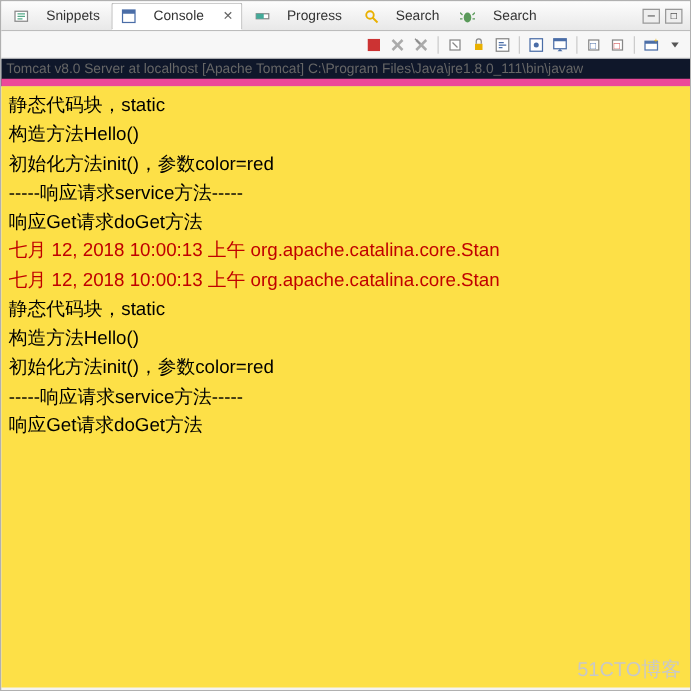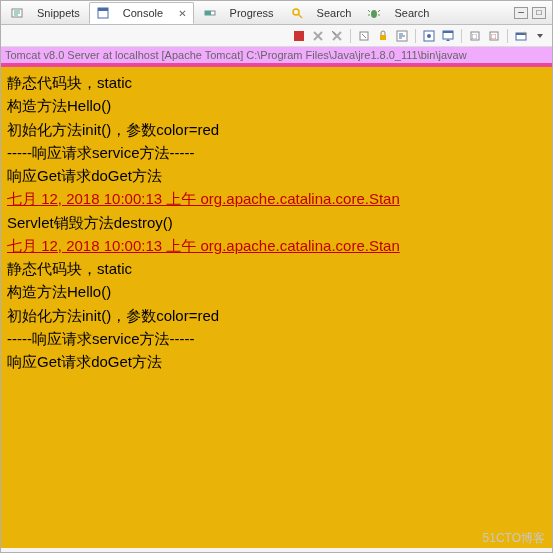--- a/index.html
+++ b/index.html
@@ -58,43 +58,43 @@
     width: 16px; height: 16px;
     display: flex; align-items: center; justify-content: center;
     cursor: pointer;
     border-radius: 2px;
   }
   .tb-sep { width: 1px; height: 14px; background: #ccc; margin: 0 2px; }
   .status-line {
     font-size: 11px;
     color: #666;
     padding: 2px 4px;
-    background: #f0abfc;
-    border-bottom: 4px solid #ec4899;
+    background: #0f172a;
+    border-bottom: 6px solid #ec4899;
     white-space: nowrap;
     overflow: hidden;
     font-family: "Microsoft YaHei", Tahoma, sans-serif;
   }
   .console {
-    background: #eab308;
+    background: #fde047;
     padding: 4px 6px;
     font-family: "Microsoft YaHei", "SimSun", Tahoma, sans-serif;
     font-size: 15px;
     line-height: 1.55;
     height: calc(100% - 70px);
     overflow: hidden;
     color: #000;
   }
   .console .line { white-space: nowrap; }
-  .red { color: #c00000; text-decoration: underline; }
+  .red { color: #c00000; }
   .watermark {
     position: fixed;
     right: 8px;
     bottom: 6px;
-    font-size: 12px;
+    font-size: 16px;
     color: #c8c8c8;
     font-family: Tahoma, sans-serif;
     pointer-events: none;
   }
 </style>
 </head>
 <body>
 
 <div class="tab-bar">
   <div class="tab">
@@ -237,21 +237,20 @@
 
 <div class="status-line">Tomcat v8.0 Server at localhost [Apache Tomcat] C:\Program Files\Java\jre1.8.0_111\bin\javaw</div>
 
 <div class="console" id="console-body">
     <div class="line">静态代码块，static</div>
     <div class="line">构造方法Hello()</div>
     <div class="line">初始化方法init()，参数color=red</div>
     <div class="line">-----响应请求service方法-----</div>
     <div class="line">响应Get请求doGet方法</div>
     <div class="line red">七月 12, 2018 10:00:13 上午 org.apache.catalina.core.Stan</div>
-    <div class="line">Servlet销毁方法destroy()</div>
     <div class="line red">七月 12, 2018 10:00:13 上午 org.apache.catalina.core.Stan</div>
     <div class="line">静态代码块，static</div>
     <div class="line">构造方法Hello()</div>
     <div class="line">初始化方法init()，参数color=red</div>
     <div class="line">-----响应请求service方法-----</div>
     <div class="line">响应Get请求doGet方法</div>
   </div>
 
 <div class="watermark">51CTO博客</div>
 

